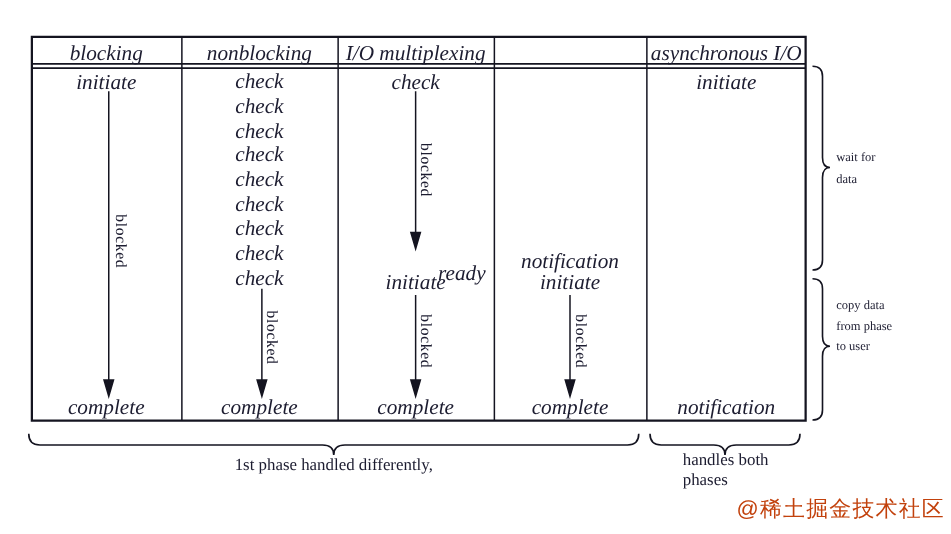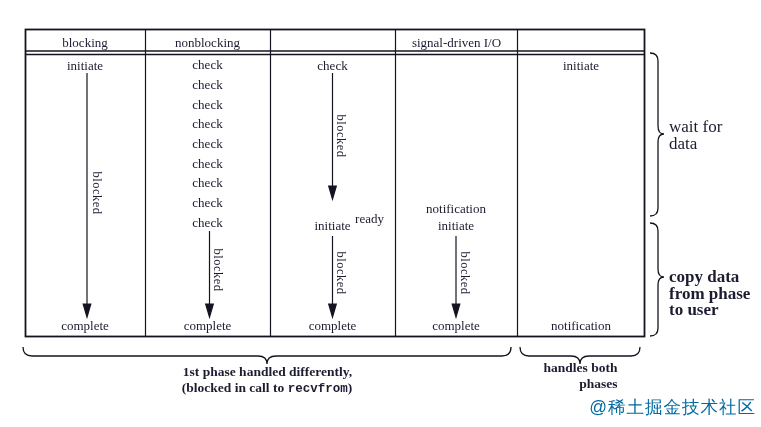--- a/index.html
+++ b/index.html
@@ -1,26 +1,26 @@
 <!DOCTYPE html>
 <html><head>
 <meta charset="utf-8">
 <style>
   html,body{margin:0;padding:0;}
   .canvas{
     position:relative;width:761px;height:427px;background:#ffffff;
     font-family:"Liberation Serif", serif;color:#1c1c30;overflow:hidden;
   }
-  .t{position:absolute;transform:translateX(-50%);white-space:nowrap;font-size:13px;line-height:15px;}
+  .t{position:absolute;transform:translateX(-50%);white-space:nowrap;font-size:17px;line-height:15px;font-style:italic;}
   .rot{position:absolute;transform:translate(-50%,-50%) rotate(90deg);white-space:nowrap;font-size:12.5px;letter-spacing:0.5px;}
   svg{position:absolute;left:0;top:0;}
-  .sideLabel{position:absolute;font-size:17px;line-height:16.5px;white-space:nowrap;}
-  .noteCenter{position:absolute;transform:translateX(-50%);text-align:right;font-size:13.5px;line-height:16.2px;white-space:nowrap;font-weight:bold;}
+  .sideLabel{position:absolute;font-size:10px;line-height:16.5px;white-space:nowrap;}
+  .noteCenter{position:absolute;transform:translateX(-50%);text-align:left;font-size:13.5px;line-height:16.2px;white-space:nowrap;}
   .mono{font-family:"Liberation Mono", monospace;font-size:12.5px;}
-  .watermark{position:absolute;right:5px;top:395px;font-size:17.5px;color:#0369a1;font-family:"Liberation Sans", sans-serif;letter-spacing:1px;}
+  .watermark{position:absolute;right:5px;top:395px;font-size:17.5px;color:#c2410c;font-family:"Liberation Sans", sans-serif;letter-spacing:1px;}
 </style>
 </head>
 <body>
 
 <div class="canvas">
 
   <svg width="761" height="427" viewBox="0 0 761 427">
     <g stroke="#141420" fill="none">
       <rect x="25.5" y="29.5" width="619" height="307" stroke-width="1.8"></rect>
       <line x1="145.5" y1="29.5" x2="145.5" y2="336.5" stroke-width="1.2"></line>
@@ -57,21 +57,22 @@
     <g stroke="#141420" stroke-width="1.3" fill="none">
       <path d="M 650,53 Q 658,53 658,61 L 658,126 Q 658,134 664,134 Q 658,134 658,142 L 658,208 Q 658,216 650,216"></path>
       <path d="M 650,223 Q 658,223 658,231 L 658,269 Q 658,277 664,277 Q 658,277 658,285 L 658,328 Q 658,336 650,336"></path>
       <path d="M 23,347 Q 23,356 32,356 L 258,356 Q 267,356 267,364 Q 267,356 276,356 L 502,356 Q 511,356 511,347"></path>
       <path d="M 520,347 Q 520,356 529,356 L 571,356 Q 580,356 580,364 Q 580,356 589,356 L 631,356 Q 640,356 640,347"></path>
     </g>
   </svg>
 
   <div class="t" style="left:85px;top:35px;">blocking</div>
   <div class="t" style="left:207.5px;top:35px;text-align:center;">nonblocking</div>
-  <div class="t" style="left:456.5px;top:35px;">signal-driven I/O</div>
+  <div class="t" style="left:332.5px;top:35px;">I/O multiplexing</div>
+  <div class="t" style="left:581px;top:35px;">asynchronous I/O</div>
 
   <div class="t" style="left:85px;top:58px;">initiate</div>
   <div class="rot" style="left:96px;top:193px;">blocked</div>
   <div class="t" style="left:85px;top:318px;">complete</div>
 
   <div class="t" style="left:207.5px;top:57px;">check</div>
   <div class="t" style="left:207.5px;top:77px;">check</div>
   <div class="t" style="left:207.5px;top:97px;">check</div>
   <div class="t" style="left:207.5px;top:116px;">check</div>
   <div class="t" style="left:207.5px;top:136px;">check</div>
@@ -94,29 +95,28 @@
   <div class="rot" style="left:463.5px;top:273px;">blocked</div>
   <div class="t" style="left:456px;top:318px;">complete</div>
 
   <div class="t" style="left:581px;top:58px;">initiate</div>
   <div class="t" style="left:581px;top:318px;">notification</div>
 
   <div class="sideLabel" style="left:669px;top:119px;">
     <div>wait for</div>
     <div>data</div>
   </div>
-  <div class="sideLabel" style="left:669px;top:269px;font-weight:bold;">
+  <div class="sideLabel" style="left:669px;top:237px;">
     <div>copy data</div>
     <div>from phase</div>
     <div>to user</div>
   </div>
 
   <div class="noteCenter" style="left:267px;top:364px;">
     <div>1st phase handled differently,</div>
-    <div><span>(blocked in call to </span><span class="mono">recvfrom</span><span>)</span></div>
   </div>
 
   <div class="noteCenter" style="left:580.5px;top:360px;">
     <div>handles both</div>
     <div>phases</div>
   </div>
 
   <div class="watermark">@稀土掘金技术社区</div>
 
 </div>

